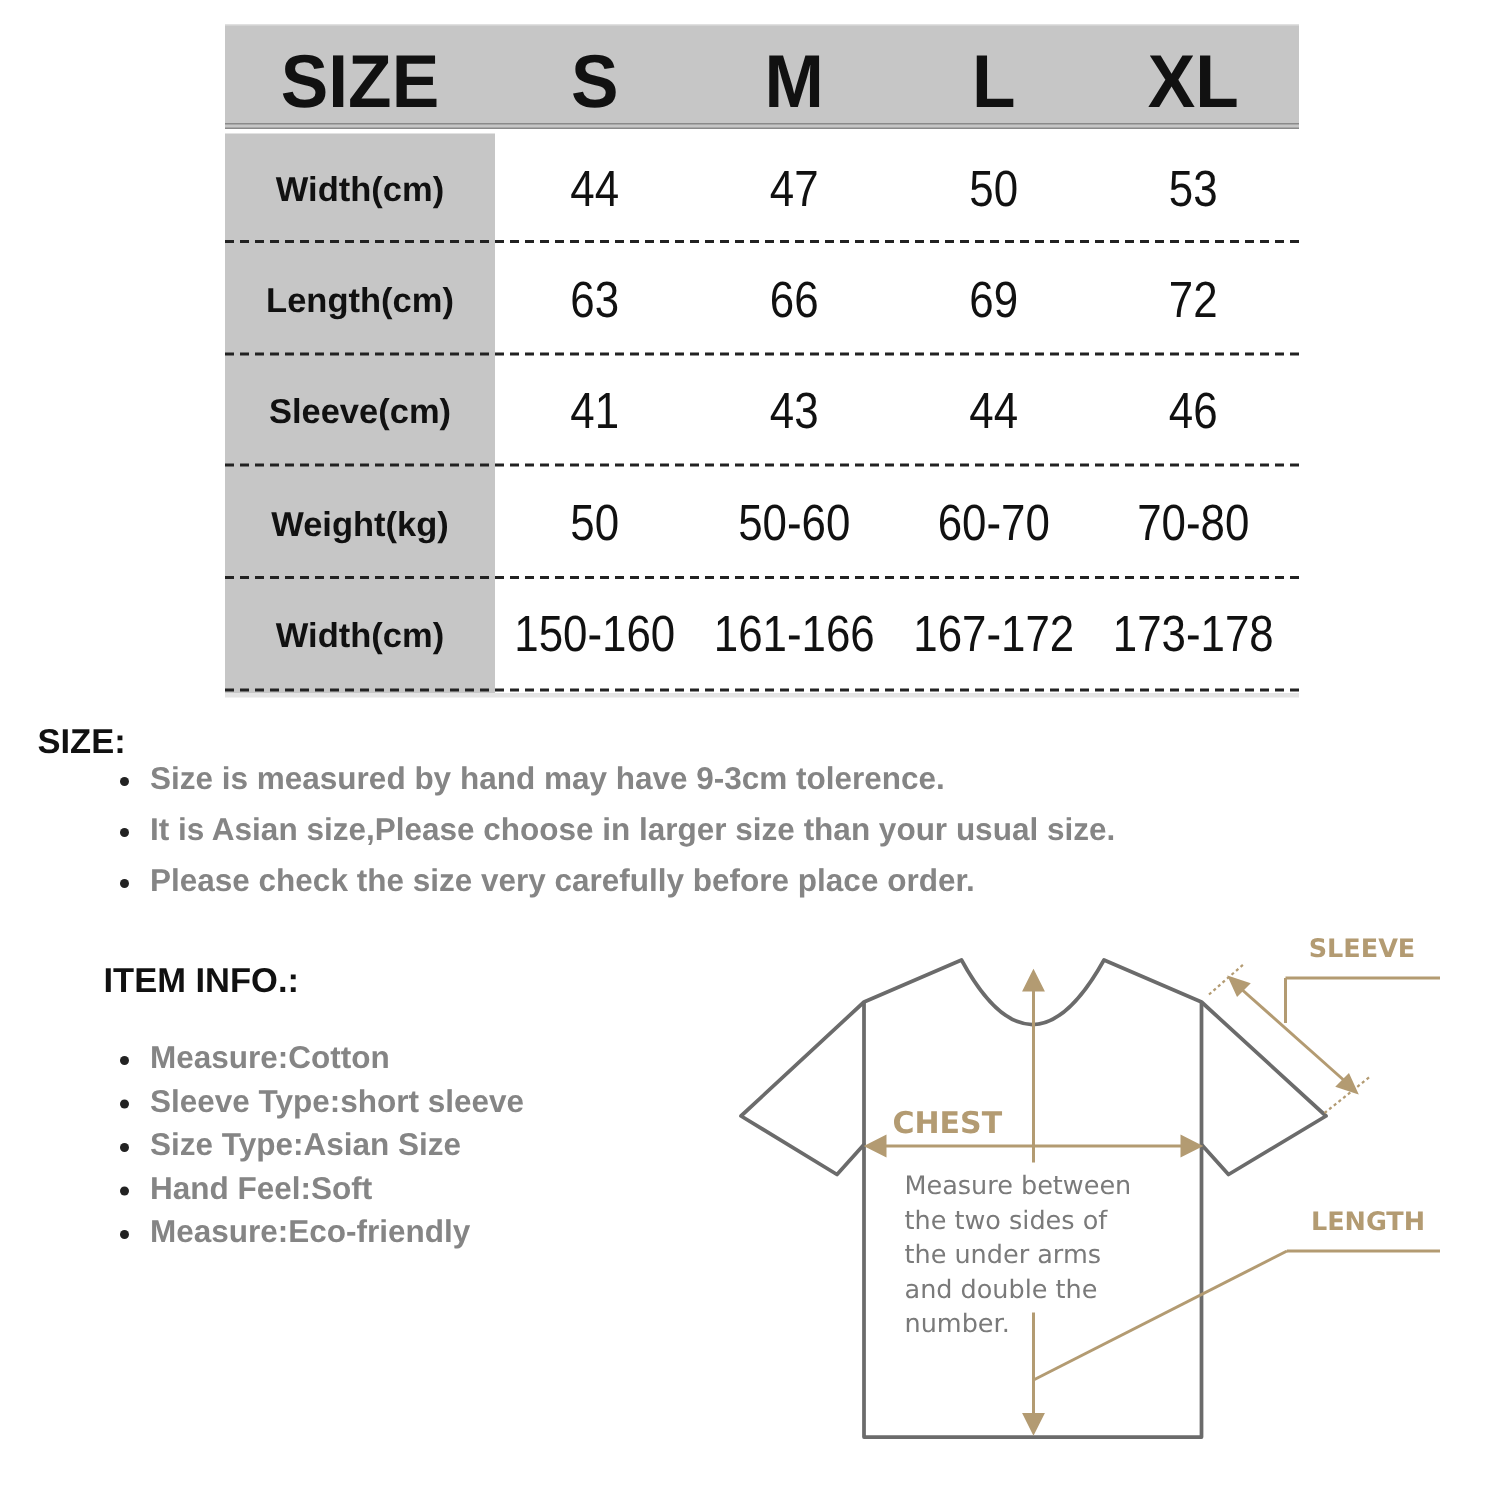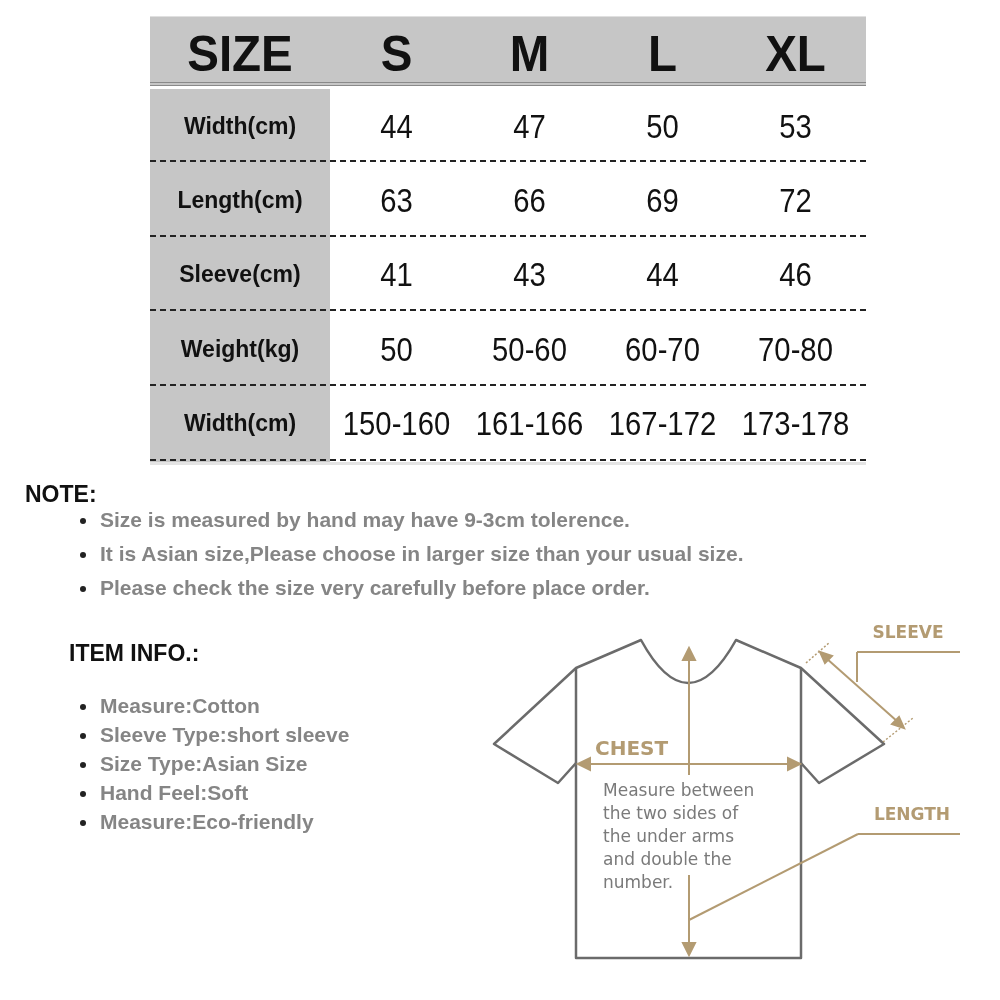--- a/index.html
+++ b/index.html
@@ -82,21 +82,21 @@
     <div class="row-label">Width(cm)</div>
     <div class="row-value" style="left:180px;">150-160</div>
     <div class="row-value" style="left:313px;">161-166</div>
     <div class="row-value" style="left:446px;">167-172</div>
     <div class="row-value" style="left:579px;">173-178</div>
   </div>
   <div class="divider" style="top:443px;"></div>
   <div class="bottom-line"></div>
 </div>
 
-<div class="note-title">NOTE:</div>
+<div class="note-title">SIZE:</div>
 <ul class="note-list">
   <li><span class="bullet"></span><span>Size is measured by hand may have 9-3cm tolerence.</span></li>
   <li><span class="bullet"></span><span>It is Asian size,Please choose in larger size than your usual size.</span></li>
   <li><span class="bullet"></span><span>Please check the size very carefully before place order.</span></li>
 </ul>
 
 <div class="item-title">ITEM INFO.:</div>
 <ul class="item-list">
   <li><span class="bullet"></span><span>Measure:Cotton</span></li>
   <li><span class="bullet"></span><span>Sleeve Type:short sleeve</span></li>

